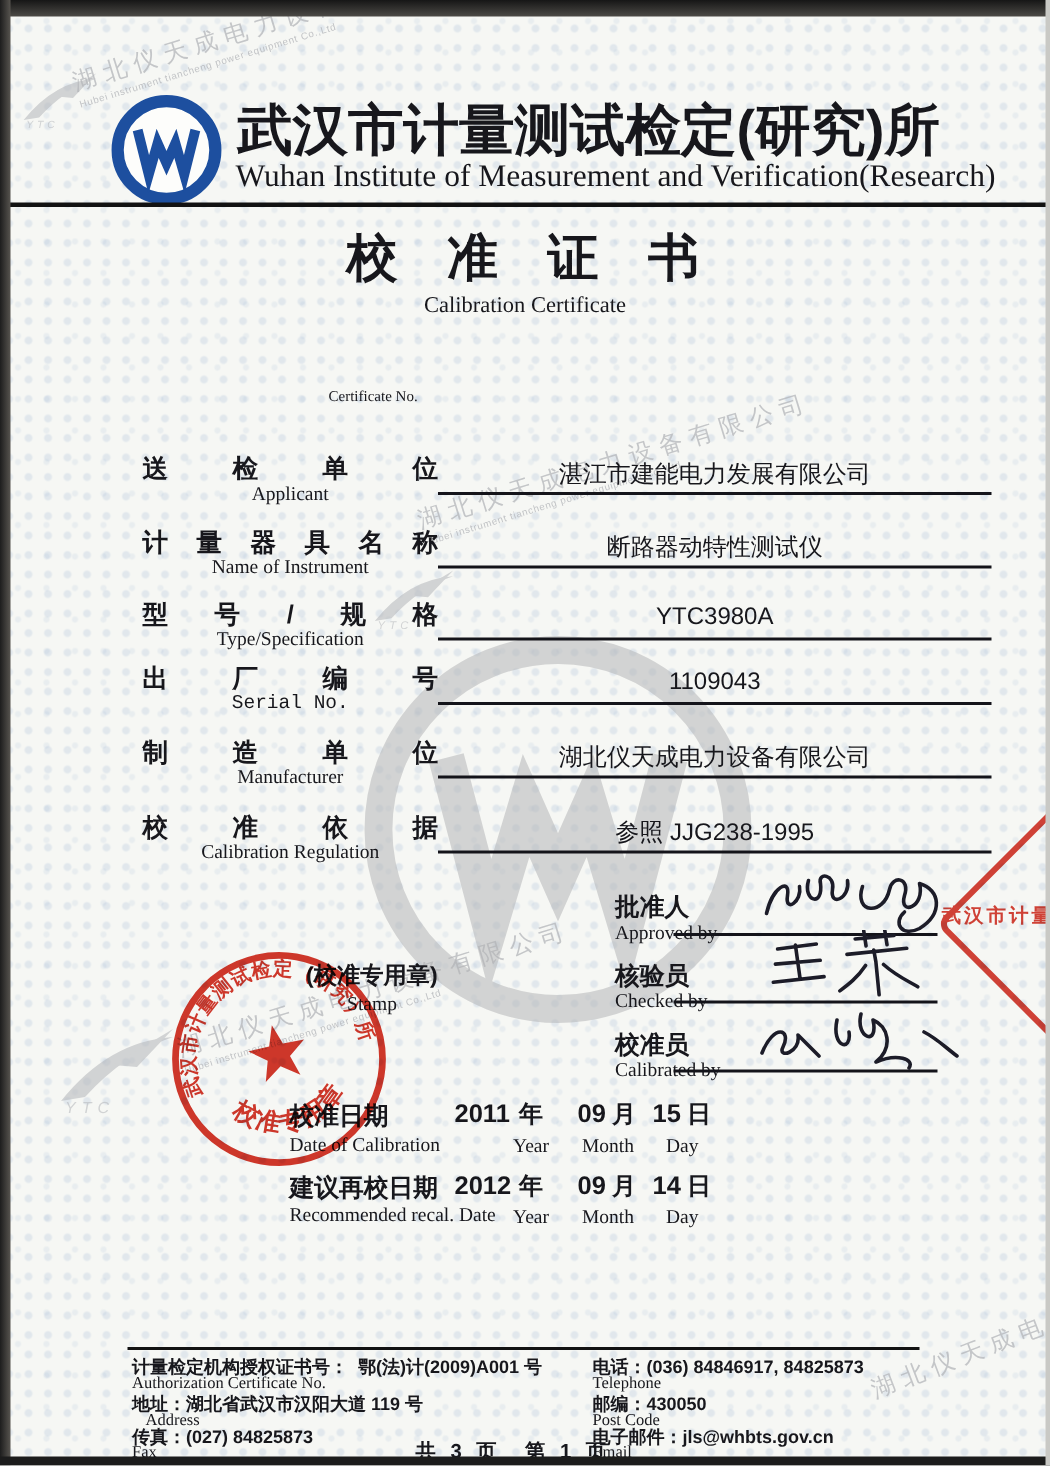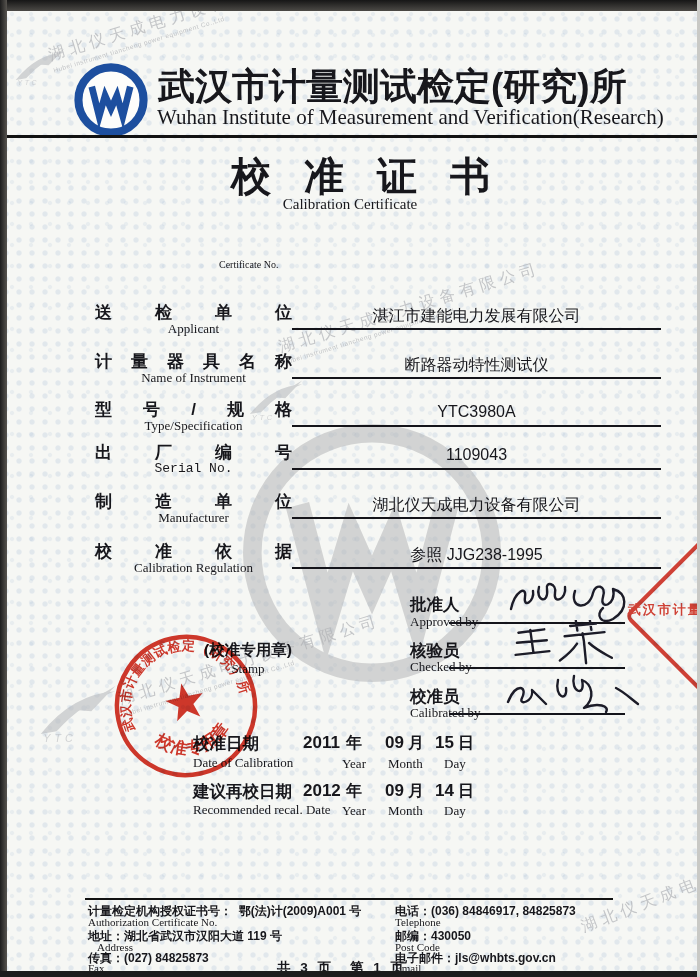--- a/index.html
+++ b/index.html
@@ -33,21 +33,21 @@
   .wm-text{font-size:16px;letter-spacing:5px;white-space:nowrap;opacity:.75;font-weight:500;}
   .wm-sub{display:block;font-size:6.5px;letter-spacing:.5px;opacity:.8;margin-top:1px;}
   .wm-rot{transform:rotate(-17deg);transform-origin:left top;}
   .wm-logo-big{opacity:.52;}
   .ytc{opacity:.55;}
   
   .logo-header{position:absolute;left:74px;top:63px;z-index:2;}
   .org-cn{position:absolute;left:158px;top:62px;font-size:37px;font-weight:700;letter-spacing:0;white-space:nowrap;z-index:2;}
   .org-en{position:absolute;left:157px;top:105px;font-family:"Liberation Serif","DejaVu Serif",serif;font-size:21px;white-space:nowrap;z-index:2;}
   .header-rule{position:absolute;left:0;top:135px;width:700px;height:3px;background:#121212;z-index:2;}
-  .title-cn{position:absolute;left:231px;top:149px;font-size:40px;font-weight:700;letter-spacing:33px;white-space:nowrap;z-index:2;}
+  .title-cn{position:absolute;left:231px;top:149px;font-size:34px;font-weight:700;letter-spacing:33px;white-space:nowrap;z-index:2;}
   .title-en{position:absolute;left:0;top:196px;width:700px;text-align:center;font-family:"Liberation Serif","DejaVu Serif",serif;font-size:15px;z-index:2;}
   .certno{position:absolute;left:219px;top:235px;font-size:16.5px;font-weight:700;letter-spacing:1px;z-index:2;white-space:nowrap;}
   .certno-en{position:absolute;left:219px;top:259px;font-family:Liberation Serif, serif;font-size:10px;z-index:2;}
   
   .flabel-cn{position:absolute;left:95px;width:197px;font-size:17px;font-weight:700;text-align:justify;text-align-last:justify;z-index:2;}
   .flabel-en{position:absolute;left:95px;width:197px;text-align:center;font-family:"Liberation Serif","DejaVu Serif",serif;font-size:13px;z-index:2;}
   .fline{position:absolute;left:292px;width:369px;height:0;border-bottom:2px solid #14141a;z-index:2;}
   .fvalue{position:absolute;left:298px;width:357px;text-align:center;font-size:16px;z-index:2;white-space:nowrap;}
   
   .alabel-cn{position:absolute;left:410px;font-size:16.5px;font-weight:700;z-index:2;white-space:nowrap;}

